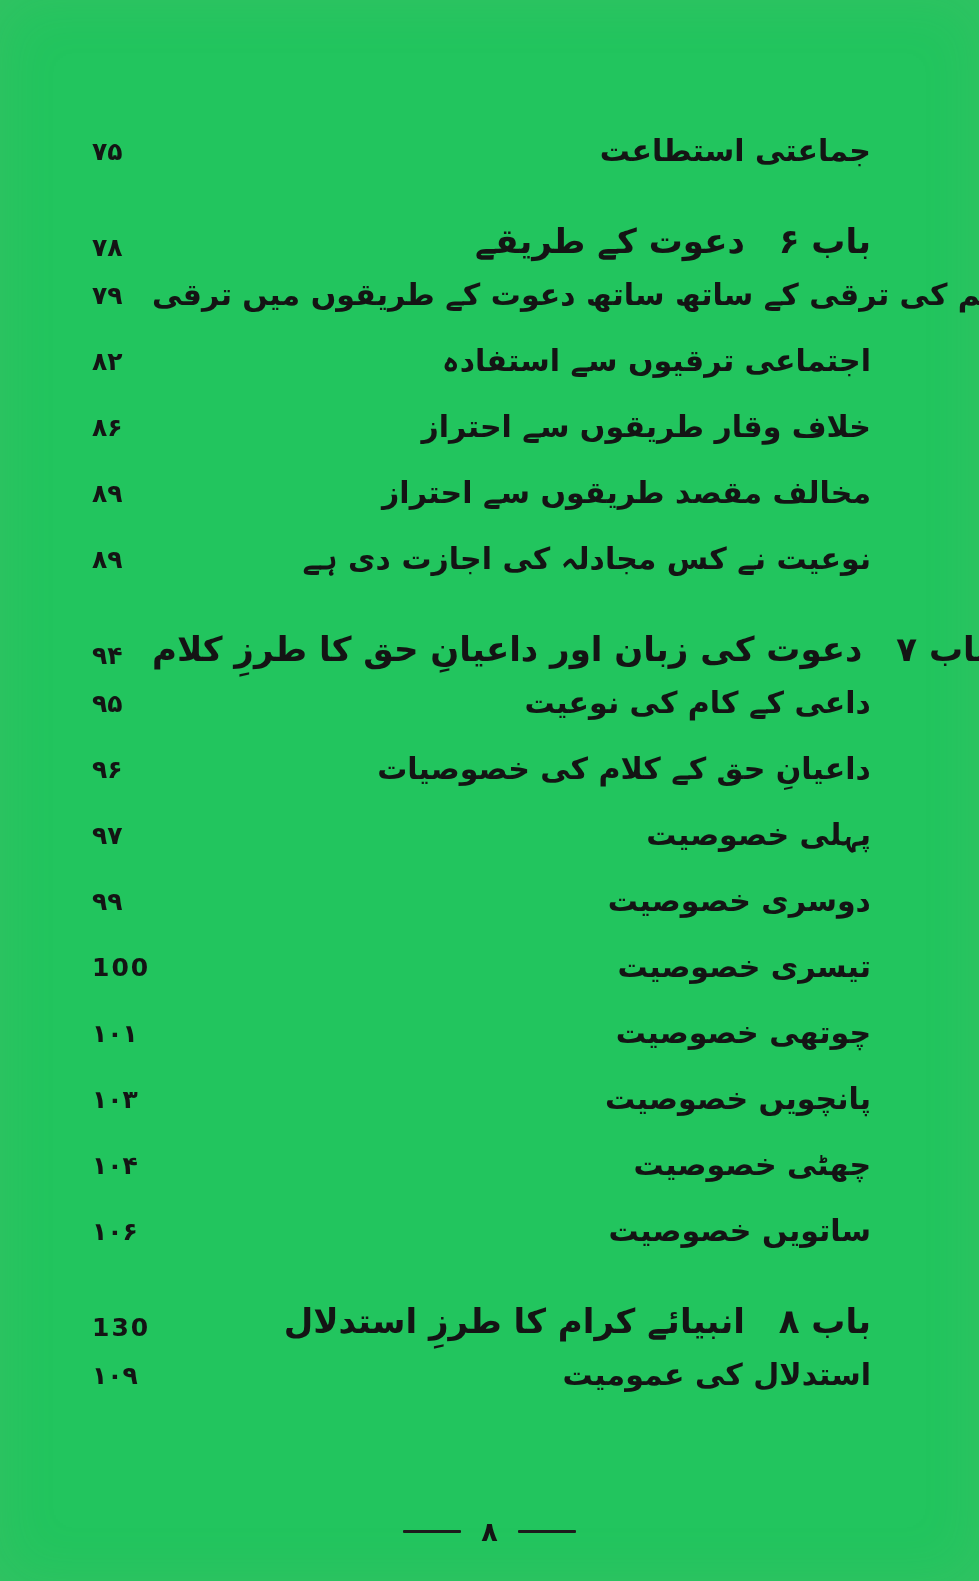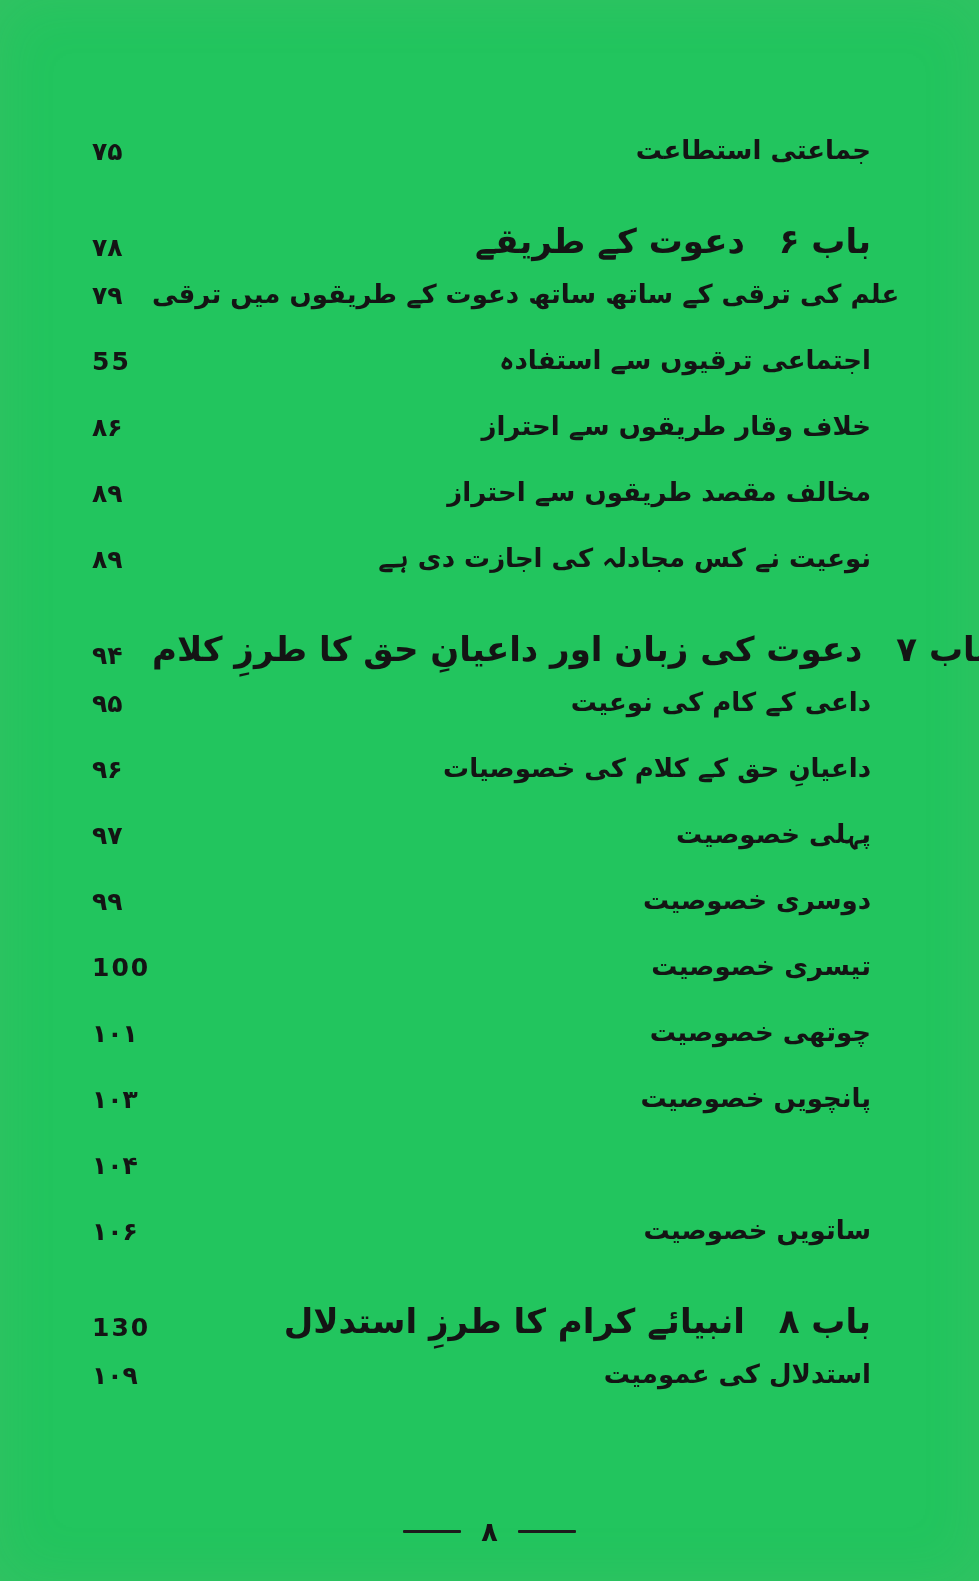--- a/index.html
+++ b/index.html
@@ -44,21 +44,21 @@
     unicode-bidi: bidi-override;
     font-size: 25px;
     font-weight: 700;
     letter-spacing: 2px;
     min-width: 60px;
     text-align: left;
   }
   .title-wrap {
     direction: rtl;
     text-align: right;
-    font-size: 26px;
+    font-size: 30px;
     font-weight: 600;
     line-height: 1.2;
     white-space: nowrap;
   }
   .chapter-row .title-wrap {
     font-size: 34px;
     font-weight: 700;
   }
   .chapter-label {
     margin-left: 22px;
@@ -110,21 +110,21 @@
 
     <div class="row">
       <span class="pagenum">۷۹</span>
       <span class="title-wrap">
         
         <span class="entry-title">علم کی ترقی کے ساتھ ساتھ دعوت کے طریقوں میں ترقی</span>
       </span>
     </div>
 
     <div class="row">
-      <span class="pagenum">55</span>
+      <span class="pagenum">۸۲</span>
       <span class="title-wrap">
         
         <span class="entry-title">اجتماعی ترقیوں سے استفادہ</span>
       </span>
     </div>
 
     <div class="row">
       <span class="pagenum">۸۶</span>
       <span class="title-wrap">
         
@@ -207,20 +207,24 @@
     <div class="row">
       <span class="pagenum">۱۰۳</span>
       <span class="title-wrap">
         
         <span class="entry-title">پانچویں خصوصیت</span>
       </span>
     </div>
 
     <div class="row">
       <span class="pagenum">۱۰۴</span>
+      <span class="title-wrap">
+        
+        <span class="entry-title">چھٹی خصوصیت</span>
+      </span>
     </div>
 
     <div class="row">
       <span class="pagenum">۱۰۶</span>
       <span class="title-wrap">
         
         <span class="entry-title">ساتویں خصوصیت</span>
       </span>
     </div>
 

